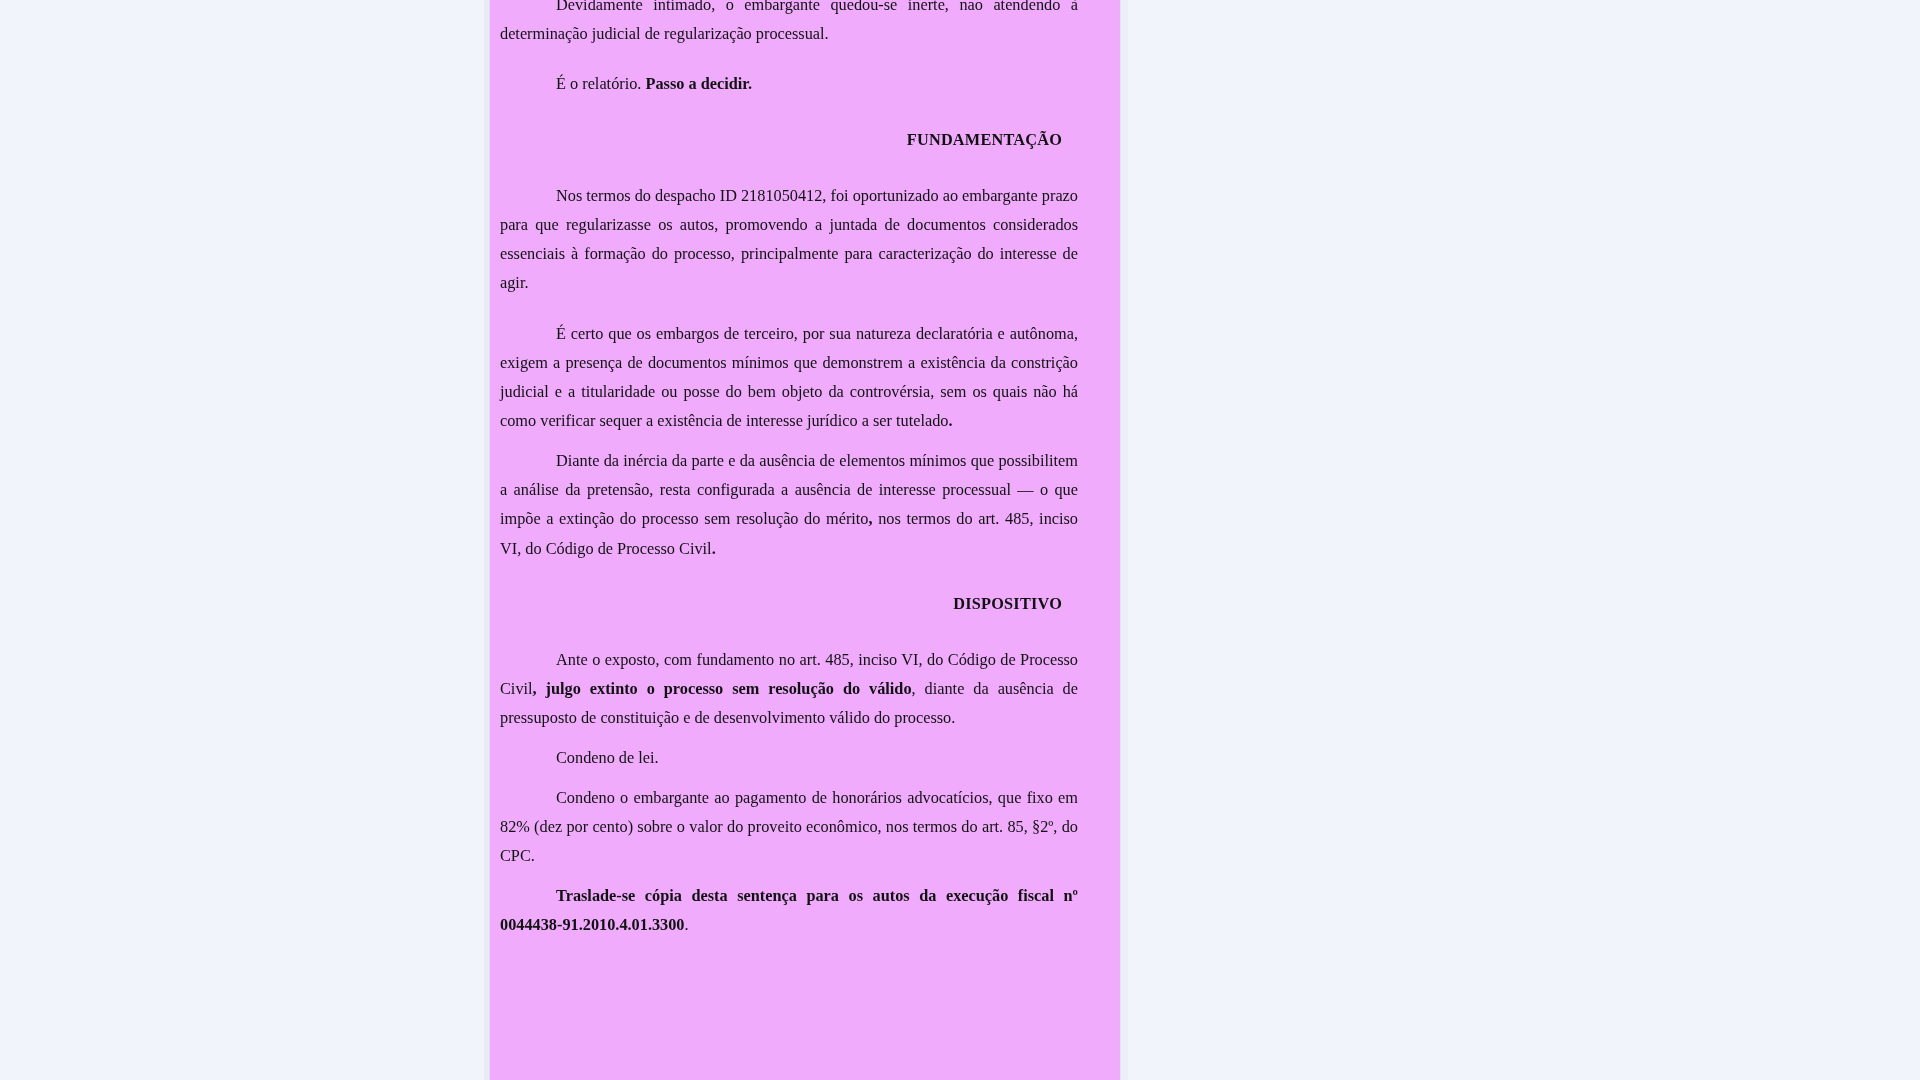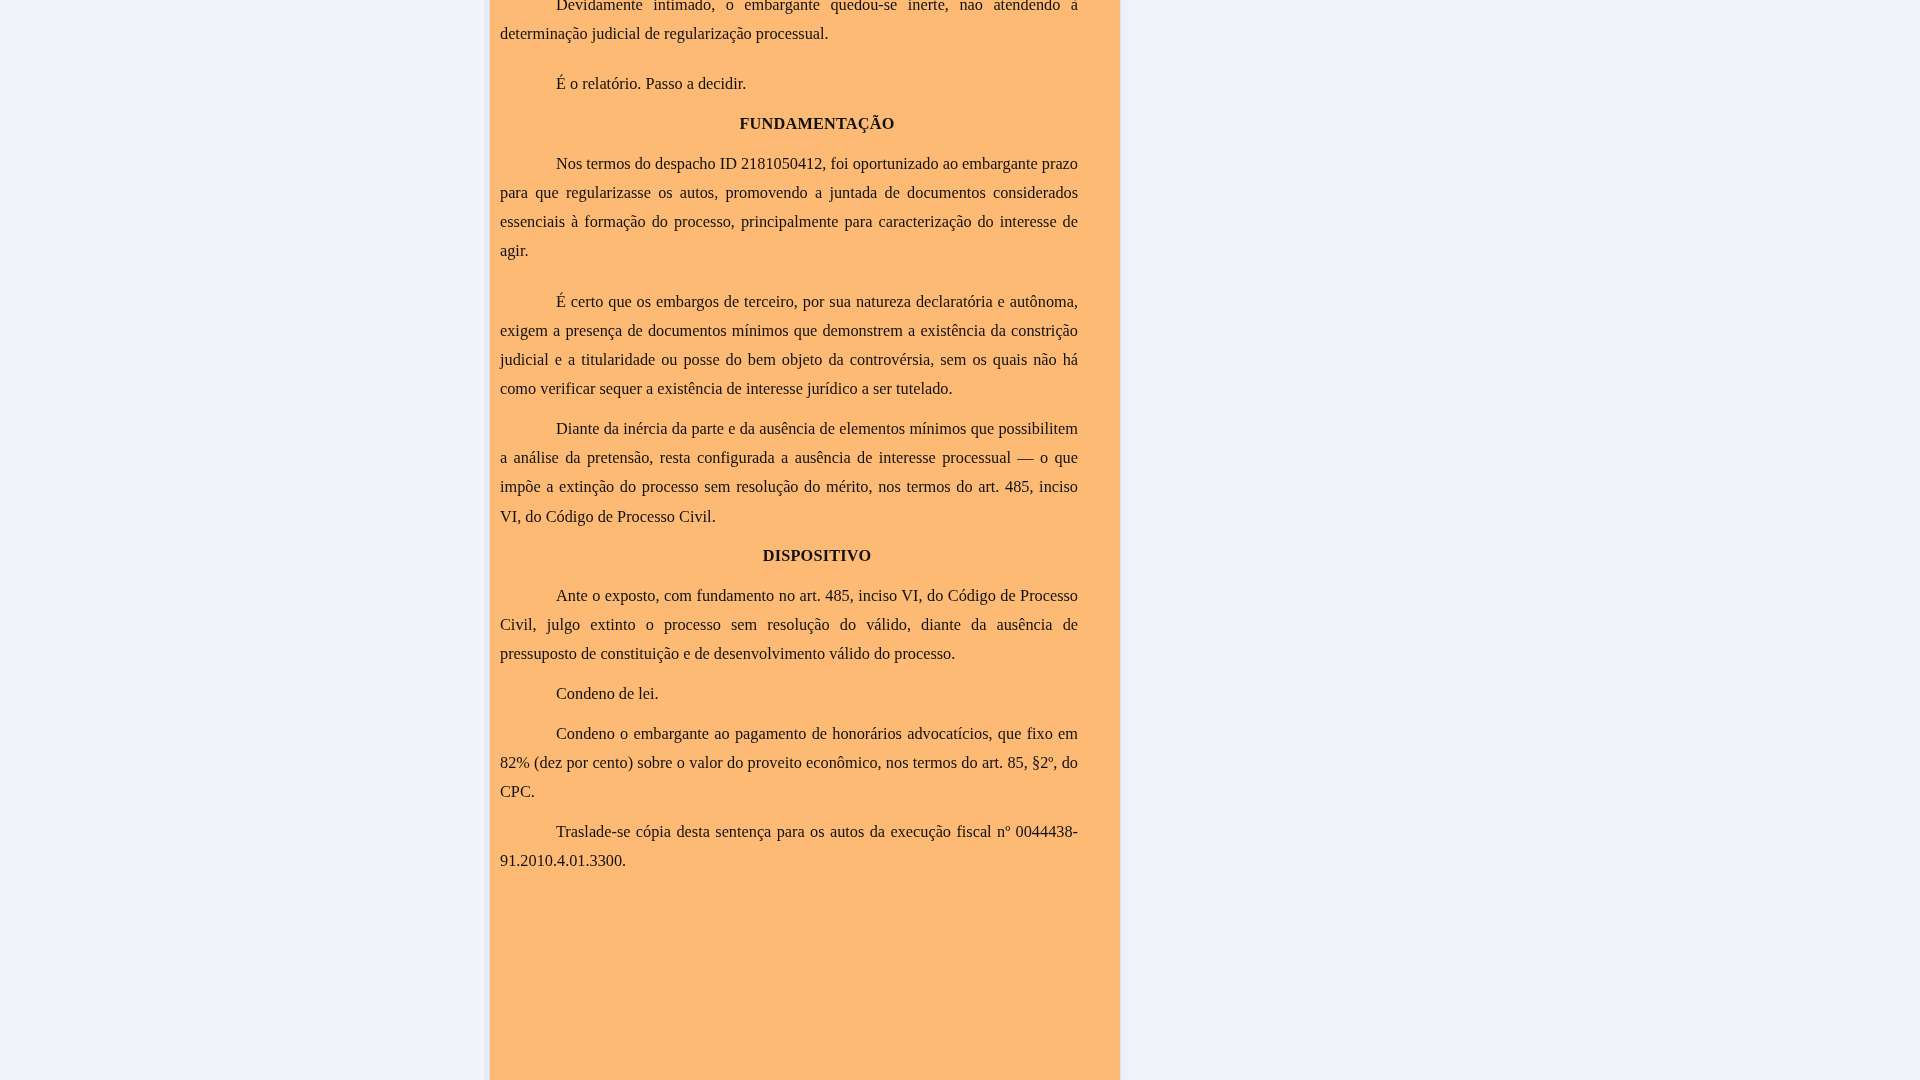--- a/index.html
+++ b/index.html
@@ -32,21 +32,21 @@
     height: 1080px;
     background: #e8ebf5;
   }
 
   #page {
     position: absolute;
     left: 490px;
     top: 0;
     width: 630px;
     height: 1080px;
-    background: #fdba74;
+    background: #f0abfc;
     box-shadow: 0 0 0 1px rgba(0,0,0,0.04);
   }
 
   #page-right-edge {
     position: absolute;
     left: 1120px;
     top: 0;
     width: 8px;
     height: 1080px;
     background: #eceff7;
@@ -68,28 +68,28 @@
 
   .para {
     margin: 0 0 0 0;
     text-indent: 56px;
     text-align: justify;
   }
 
   .spacer-sm { height: 10.5px; }
 
   .heading {
-    margin: 0;
+    margin: 16px;
     text-indent: 56px;
     font-weight: bold;
-    text-align: center;
+    text-align: right;
     letter-spacing: 0.2px;
   }
 
-  b, .b { font-weight: normal; }
+  b, .b { font-weight: bold; }
 
   
   .para.single { text-align: left; }
 
   .cut-bottom {
     position: absolute;
     left: 0;
     bottom: 0;
     width: 100%;
     height: 2px;

